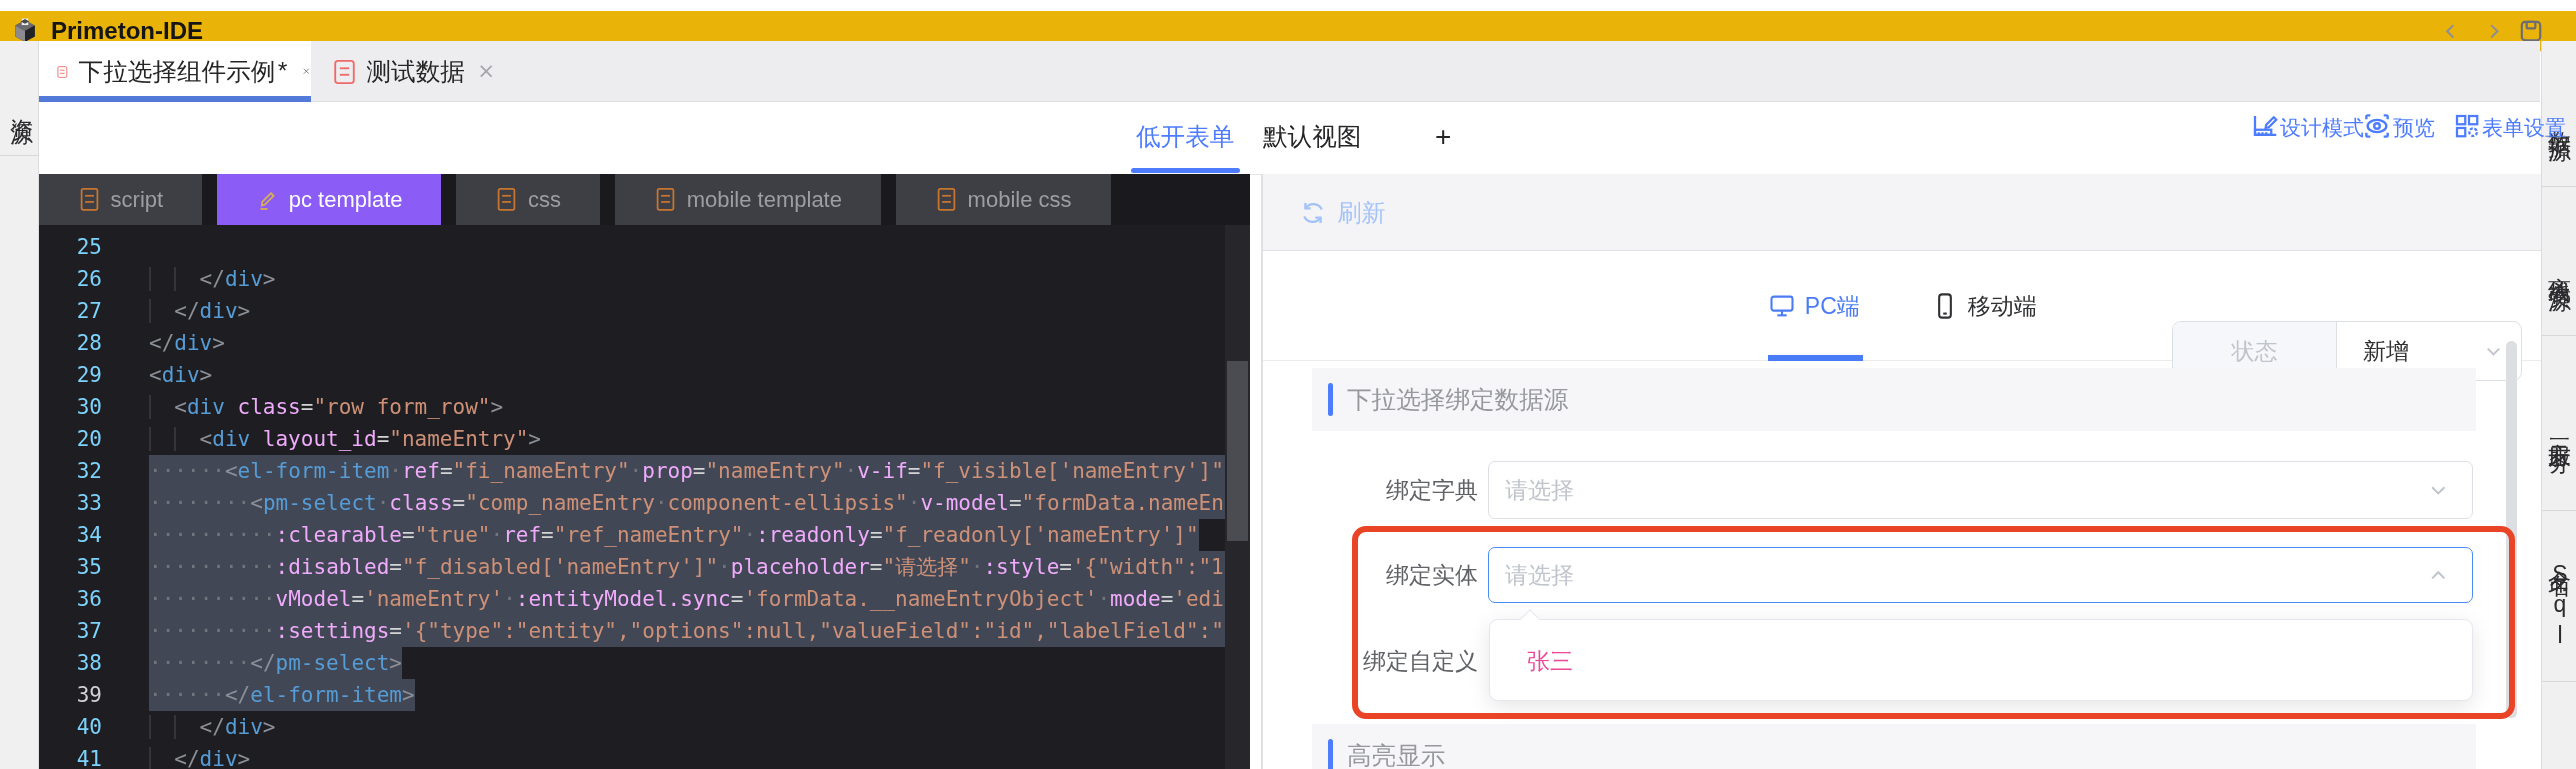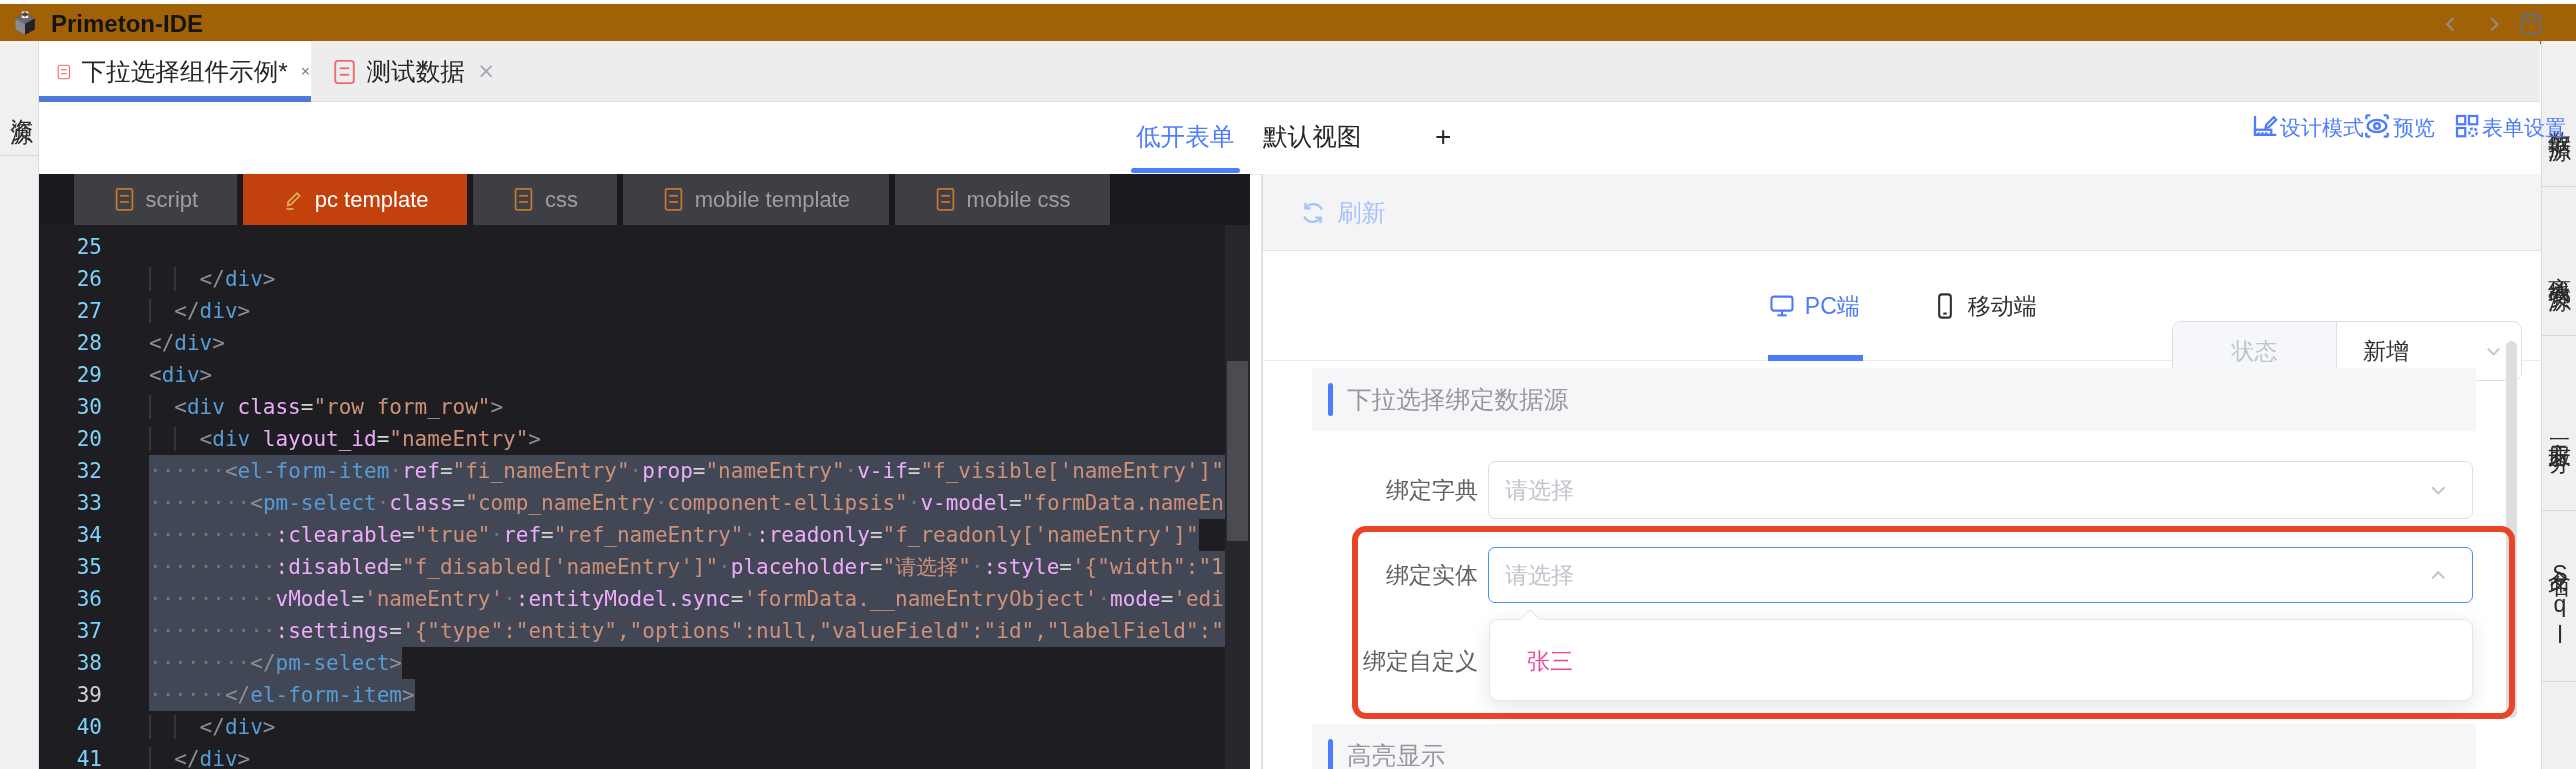--- a/index.html
+++ b/index.html
@@ -2,37 +2,37 @@
 <html style="font-size:14px"><head>
 <meta charset="utf-8">
 <style>
   * { margin:0; padding:0; box-sizing:border-box; }
   html,body { width:2576px; height:770px; overflow:hidden; background:#fff;
     font-family:"Liberation Sans","DejaVu Sans",sans-serif; }
   .abs { position:absolute; }
   #root { position:relative; width:2576px; height:770px; background:#fff; overflow:hidden; }
 
   
-  #titlebar { left:0; top:4px; width:2576px; height:41px; background:#a16207; border-bottom:0.9px solid #e2e2e4; }
+  #titlebar { left:0; top:11px; width:2576px; height:41px; background:#eab308; border-bottom:0.9px solid #e2e2e4; }
   #app-title { left:51px; top:0; height:40px; line-height:40px; font-size:24px; font-weight:600; color:#151515; }
   .nav-ic { top:8px; width:24.6px; height:24.6px; color:#8f8f92; }
   #save-ic { top:7px; width:26px; height:26px; color:#6d6d70; }
 
   
   .rail { top:41px; height:729px; background:#f0f0f1; }
   #rail-left { left:0; width:39px; border-right:0.9px solid #dcdcdf; }
   #rail-right { left:2541px; width:35px; border-left:0.9px solid #dcdcdf; }
   .vitem { writing-mode:vertical-rl; text-orientation:upright; font-size:23px; color:#2b2b2e;
     width:100%; text-align:left; padding-top:12.3px; letter-spacing:4.4px; border-bottom:0.9px solid #d8d8db;
     display:flex; justify-content:center; cursor:pointer; }
 
   
   #filetabs { left:39px; top:41px; width:2501px; height:61px; background:#ededef; border-bottom:0.9px solid #dfdfe2; }
   .ftab { top:0; height:61px; display:flex; align-items:center; cursor:pointer; }
-  #ftab1 { left:0; width:272px; background:#fff; padding-left:18.4px; }
+  #ftab1 { left:0; width:272px; background:#fff; padding-left:18.4px;font-family:Liberation Mono, monospace; }
   #ftab1 .ubar { position:absolute; left:0; bottom:0; width:272px; height:6.1px; background:#5379d9; }
   #ftab2 { left:287px; width:202px; padding-left:7px; }
   .ftab .lbl { font-size:24.6px; color:#262626; margin-left:10.5px; white-space:nowrap; }
   .ftab .x { margin-left:12.3px; width:18.4px; height:18.4px; color:#737376; }
   #ftab2 .x { color:#a6a6aa; }
   .doc-red { width:23px; height:26px; color:#f06a6a; }
 
   
   #viewrow { left:39px; top:103px; width:2501px; height:72px; background:#fff; border-bottom:0.9px solid #e6e6e8; }
   .vtab { top:0; height:72px; line-height:67px; font-size:24.6px; cursor:pointer; }
@@ -42,24 +42,24 @@
   #vtab-add { left:1396px; color:#262629; font-size:28px; }
   .toolbtn { top:7px; width:114px; display:flex; flex-direction:row; align-items:flex-start; color:#4d7cfe; cursor:pointer; }
   .toolbtn svg { width:32px; height:32px; }
   .toolbtn .lbl { font-size:21px; margin-top:3.5px; white-space:nowrap; }
   #btn-design { left:2211px; }
   #btn-preview { left:2322px; }
   #btn-formset { left:2413px; }
 
   
   #editor { left:39px; top:174px; width:1211px; height:595px; background:#1e1e22; overflow:hidden; }
-  #etabbar { position:absolute; left:0; top:0; width:100%; height:51px; background:#1a1a1e; display:flex; gap:6px;padding-left:35px; }
+  #etabbar { position:absolute; left:0; top:0; width:100%; height:51px; background:#1a1a1e; display:flex; gap:15px; }
   .etab { height:51px; display:flex; align-items:center; padding:0 39px; background:#3e3e45; cursor:pointer; }
   .etab .lbl { font-size:22px; color:#9d9da3; margin-left:9.6px; white-space:nowrap; }
-  .etab.active { background:#c2410c; }
+  .etab.active { background:#8b5cf6; }
   .etab.active .lbl { color:#ffffff; }
   .etab svg { width:23px; height:24.6px; color:#c8762f; }
   .etab.active svg { color:#d9b24a; }
   #code { position:absolute; left:0; top:51px; width:1188px; height:544px; padding-top:6.1px; overflow:hidden;
     font-family:"DejaVu Sans Mono","Liberation Mono",monospace; font-size:21px; }
   .cl { display:flex; height:32px; line-height:32px; white-space:pre; }
   .ln { flex:0 0 63px; text-align:right; color:#7dd3fc; margin-right:47px; }
   .ln.cur { color:#d2d2d4; }
   .cb { white-space:pre; }
   .cb.sel { background:#414754; }

